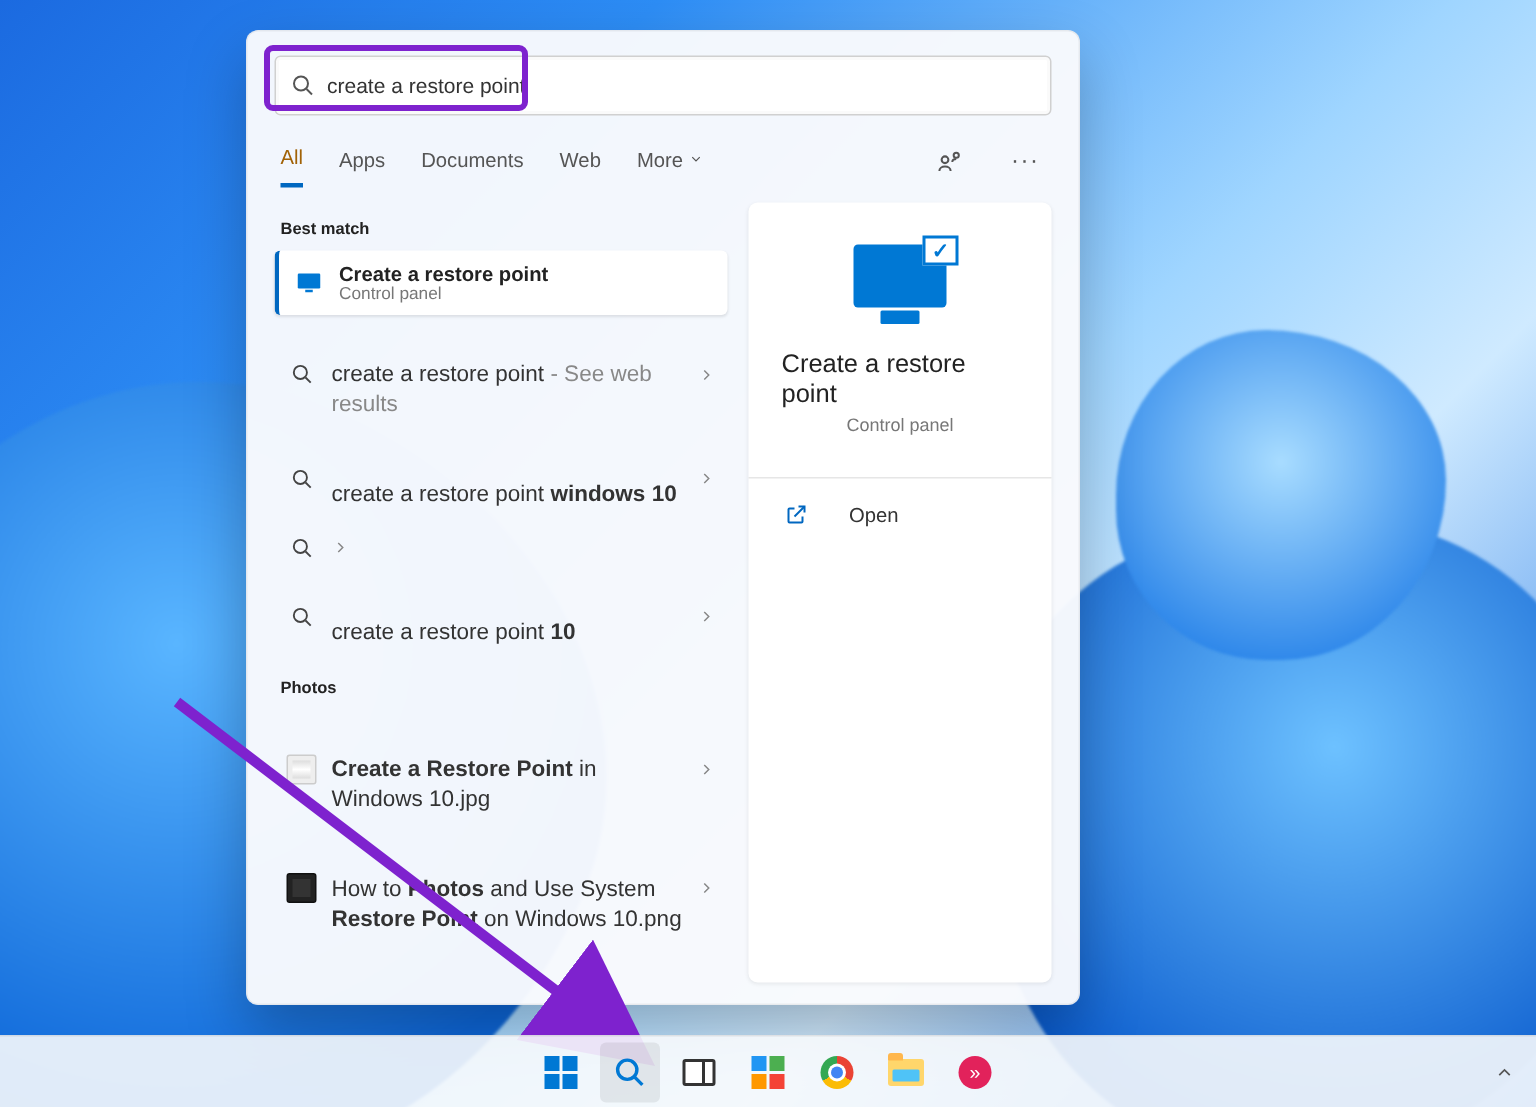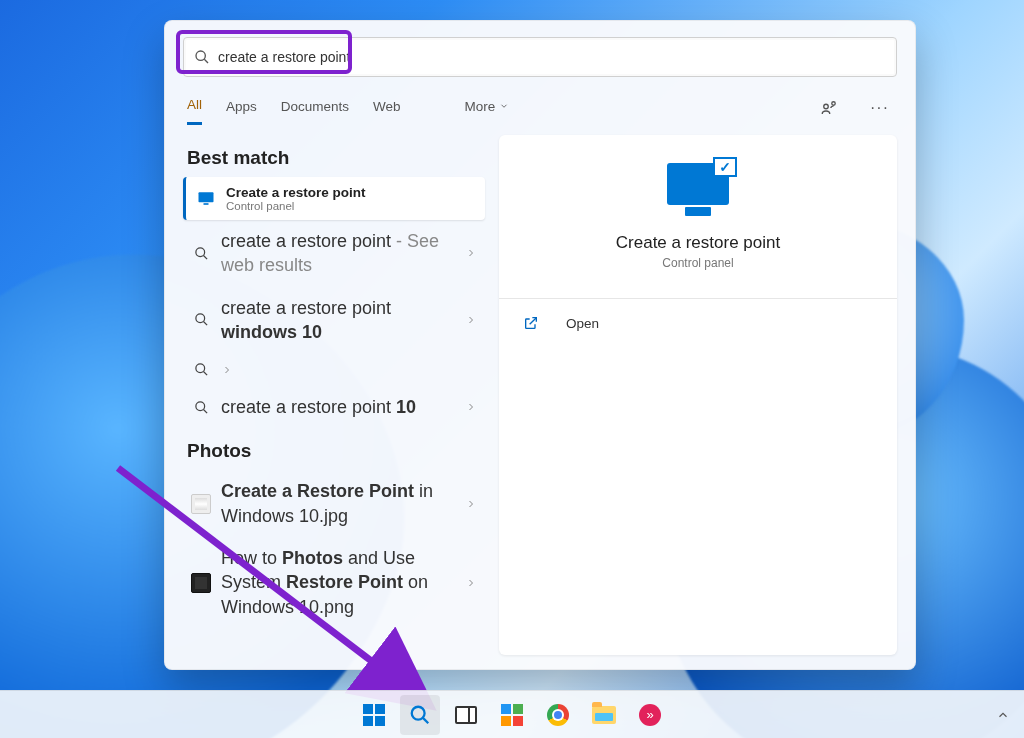--- a/index.html
+++ b/index.html
@@ -16,21 +16,21 @@
   filter: blur(1px);
 }
 .blob1 { width: 520px; height: 520px; left: -120px; top: 260px; background: radial-gradient(circle at 40% 35%, #59b5ff 0%, #0d66d8 70%); transform: rotate(20deg); }
 .blob2 { width: 430px; height: 430px; right: -60px; top: 340px; background: radial-gradient(circle at 60% 40%, #6dc1ff 0%, #0a5bcd 75%); transform: rotate(-25deg); }
 .blob3 { width: 220px; height: 220px; right: 60px; top: 220px; background: radial-gradient(circle at 50% 40%, #a8dcff 0%, #2b85e9 80%); }
 
 
 .search-panel {
   position: absolute;
   left: 164px; top: 20px;
-  width: 752px; height: 650px;
+  width: 556px; height: 650px;
   background: rgba(249, 250, 253, 0.97);
   border: 1px solid rgba(0,0,0,0.06);
   border-radius: 8px;
   box-shadow: 0 18px 40px rgba(0,0,0,0.25);
   display: flex; flex-direction: column;
 }
 
 .search-box-wrap { padding: 16px 18px 8px; }
 .search-box {
   display: flex; align-items: center;
@@ -58,49 +58,49 @@
 
 .tab-row {
   display: flex; align-items: center;
   padding: 6px 22px 0;
   gap: 24px;
   font-size: 13.5px;
   color: #555;
 }
 .tab-row .tab { padding: 6px 0 10px; cursor: pointer; color: #555; }
 .tab-row .tab.active { color: #a16207; border-bottom: 3px solid #0067c0; font-weight: 400; }
-.tab-row .more { display: flex; align-items: center; gap: 4px; margin-left: 40px; }
+.tab-row .more { display: flex; align-items: center; gap: 4px; }
 .tab-row .spacer { flex: 1; }
 .tab-row .right-icon { color: #555; cursor: pointer; padding: 4px; }
 .tab-row .dots { font-size: 16px; letter-spacing: 1px; }
 
 .panel-body {
   flex: 1; display: flex; padding: 10px 18px 14px; gap: 14px; overflow: hidden;
 }
 .left-col { width: 302px; display: flex; flex-direction: column; }
-.section-title { font-size: 19px; font-weight: 600; color: #222; padding: 12px 4px 8px; }
+.section-title { font-size: 11px; font-weight: 600; color: #222; padding: 12px 4px 8px; }
 
 .result-card {
   background: #fff; border-radius: 4px;
   box-shadow: 0 1px 2px rgba(0,0,0,0.10);
   border-left: 3px solid #0067c0;
   display: flex; align-items: center;
   padding: 8px 10px; gap: 10px;
 }
 .result-card .ico { width: 20px; height: 20px; display:flex; align-items:center; justify-content:center; }
 .result-card .r-title { font-size: 13.5px; font-weight: 600; color: #222; }
 .result-card .r-sub { font-size: 11.5px; color: #777; }
 
 .list-item {
   display: flex; align-items: center; gap: 10px;
   padding: 9px 8px; border-radius: 4px;
   cursor: pointer;
 }
 .list-item .li-ico { width: 20px; display:flex; justify-content:center; color:#444; }
-.list-item .li-text { flex: 1; font-size: 18px; color: #333; line-height: 1.35; }
+.list-item .li-text { flex: 1; font-size: 15px; color: #333; line-height: 1.35; margin-top: 21px; }
 .list-item .li-text b { font-weight: 600; }
 .list-item .li-text .muted { color:#888; }
 .list-item .chev { color:#888; }
 
 .thumb { width: 20px; height: 20px; background: #eee; border: 1px solid #ccc; border-radius: 2px; position: relative; }
 .thumb::after { content:""; position:absolute; inset:3px; background: linear-gradient(#ddd,#fff,#ddd); }
 .thumb.dark { background:#222; border-color:#111; }
 .thumb.dark::after { background:#333; }
 
 .right-col {

